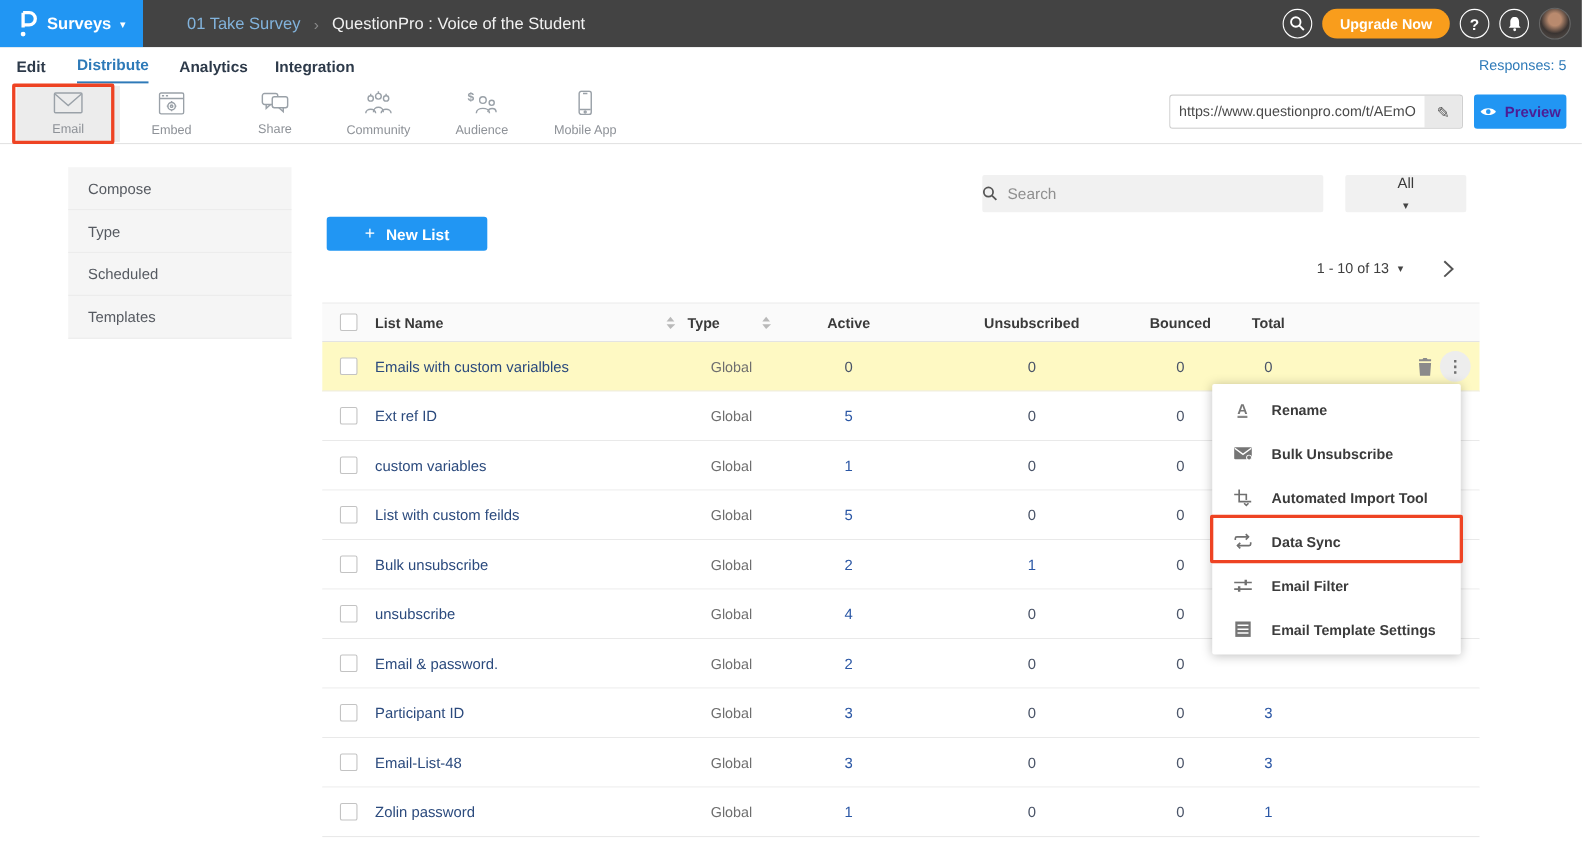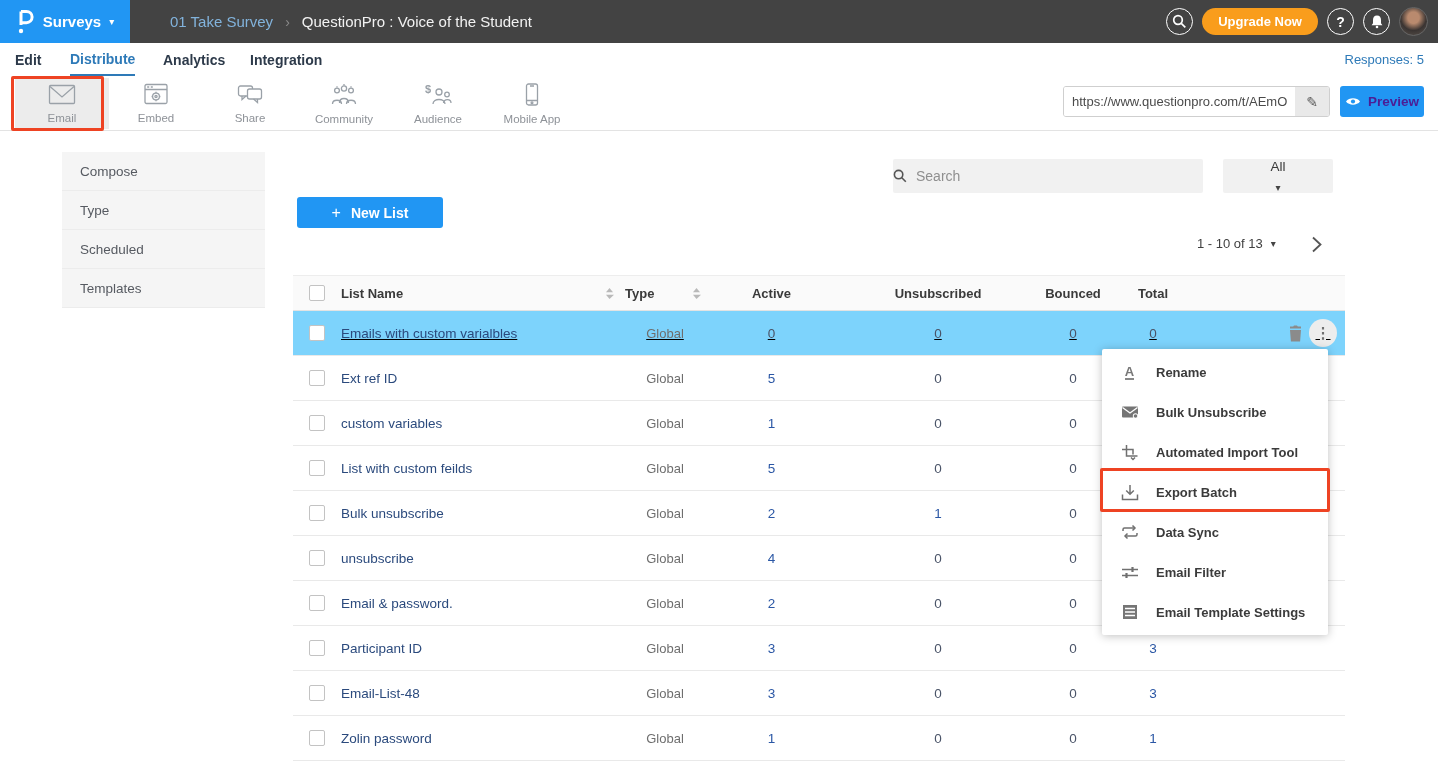--- a/index.html
+++ b/index.html
@@ -78,21 +78,21 @@
     font-size:13px; color:#3f3f3f; cursor:pointer; }
   .page-next { position:absolute; left:1311px; top:236px; cursor:pointer; }
 
   
   .table { position:absolute; left:293px; top:275px; width:1052px; }
   .thead, .trow { display:grid; grid-template-columns:48px 264px 20px 80px 133px 200px 70px 90px 1fr;
     align-items:center; }
   .thead { height:36px; background:#fafafa; border-top:1px solid #ededed; border-bottom:1px solid #e3e3e3;
     font-size:13px; font-weight:700; color:#3a3a3a; }
   .trow { height:45px; border-bottom:1px solid #e9e9e9; background:#fff; }
-  .trow.hover { background:#7dd3fc;text-decoration:underline; }
+  .trow.hover { background:#fef9c3; }
   .cell-cb { display:flex; justify-content:center; }
   .checkbox { width:16px; height:16px; border:1px solid #c3c3c3; border-radius:2px; background:#fff; cursor:pointer; }
   .cell-name { font-size:13.5px; color:#2b4a7d; cursor:pointer; text-decoration:none; }
   .cell-type { font-size:13px; color:#6e6e6e;text-align:center; }
   .type-head { display:flex; align-items:center; justify-content:space-between; padding-right:4px; }
   .cell-num { font-size:13.5px; text-align:center; color:#4a5468; cursor:pointer; }
   .cell-num.nz { color:#2b57a5; }
   .cell-actions { display:flex; align-items:center; justify-content:flex-end; gap:6px; padding-right:8px; }
   .trash-btn { cursor:pointer; display:flex; }
   .kebab { width:28px; height:28px; border-radius:50%; background:#ededed; color:#6f6f6f; font-size:15px;
@@ -480,29 +480,20 @@
       <svg width="17" height="17" viewBox="0 0 17 17" fill="none" stroke="#707070" stroke-width="1.5">
         <path d="M5.5 1v11h11"></path>
           <path d="M1 5.5h11v5"></path>
           <path d="M10 13.5l2 2 2-2"></path>
       </svg>
     </span>
     <span>Automated Import Tool</span>
   </div>
   <div class="menu-item">
     <span class="menu-icon">
-      <svg width="18" height="17" viewBox="0 0 18 17" fill="none" stroke="#707070" stroke-width="1.5">
-        <path d="M9 1v9 M5.2 6.5 9 10.3l3.8-3.8"></path>
-          <path d="M1.5 10.5v5h15v-5"></path>
-      </svg>
-    </span>
-    <span>Export Batch</span>
-  </div>
-  <div class="menu-item">
-    <span class="menu-icon">
       <svg width="18" height="16" viewBox="0 0 18 16" fill="none" stroke="#707070" stroke-width="1.5">
         <path d="M2 7V5.5a1.5 1.5 0 0 1 1.5-1.5H14"></path>
           <path d="M11.5 1.5 14 4l-2.5 2.5"></path>
         <path d="M16 9v1.5a1.5 1.5 0 0 1-1.5 1.5H4"></path>
           <path d="M6.5 14.5 4 12l2.5-2.5"></path>
       </svg>
     </span>
     <span>Data Sync</span>
   </div>
   <div class="menu-item">

